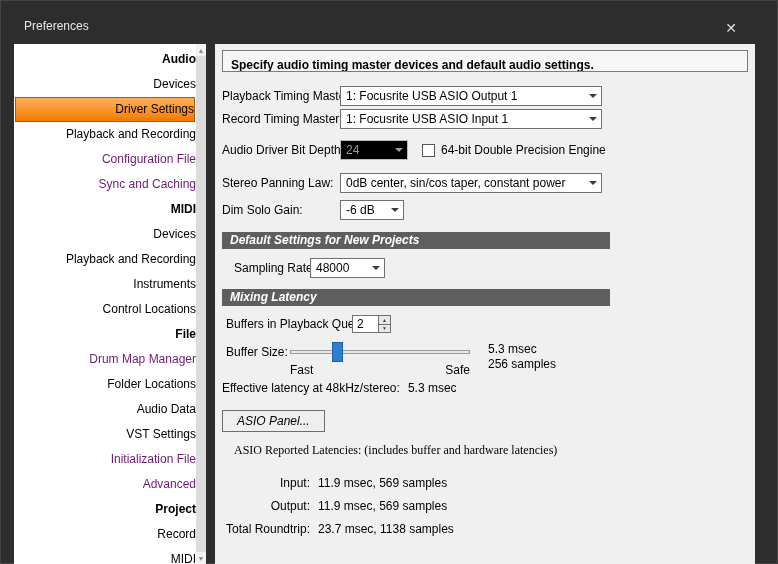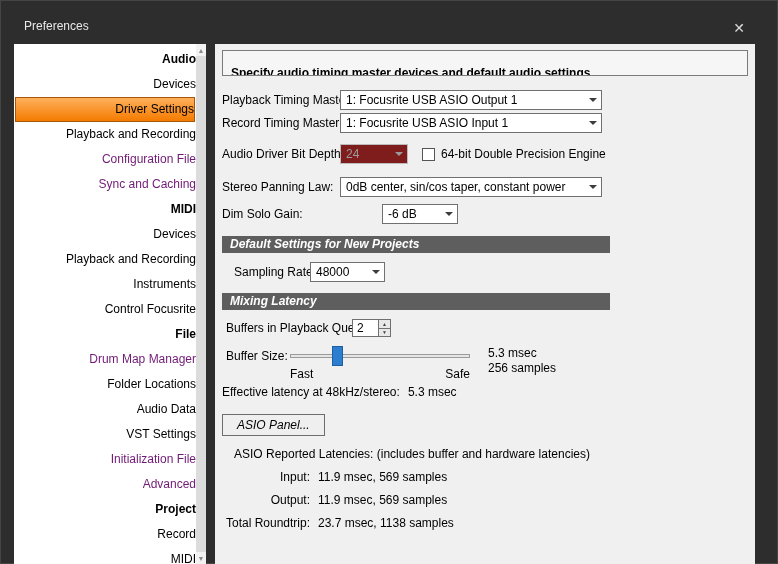--- a/index.html
+++ b/index.html
@@ -6,21 +6,21 @@
   html,body { width:778px; height:564px; overflow:hidden; }
   body {
     font-family:"Liberation Sans", sans-serif;
     font-size:12px;
     background:#2d2d2d;
     color:#000;
   }
   .window { position:relative; width:778px; height:564px; background:#2d2d2d; box-shadow: inset 0 0 0 1px #454545; }
 
   
-  .titlebar { position:absolute; left:0; top:0; right:4px; height:44px; display:flex; align-items:center; padding:8px 0 0 24px; color:#e8e8e8; }
+  .titlebar { position:absolute; left:0; top:0; right:12px; height:44px; display:flex; align-items:center; padding:8px 0 0 24px; color:#e8e8e8; }
   .title-text { font-size:12px; }
   .close-btn { position:absolute; right:25px; top:18px; width:20px; height:20px; display:flex; align-items:center; justify-content:center; color:#dcdcdc; font-size:14px; cursor:default; }
 
   
   .content { position:absolute; left:14px; top:44px; bottom:0; right:0; display:flex; }
 
   
   .sidebar { position:relative; width:192px; background:#ffffff; flex:0 0 192px; overflow:hidden; }
   .tree { position:absolute; left:0; top:0; right:10px; bottom:0; padding-top:3px;text-align:right; }
   .tree-item { height:25px; line-height:25px; white-space:nowrap; cursor:default; }
@@ -36,36 +36,36 @@
   }
   .vscroll { position:absolute; right:0; top:0; bottom:0; width:10px; background:#f2f2f2; display:flex; flex-direction:column; }
   .scroll-arrow { height:12px; display:flex; align-items:center; justify-content:center; color:#8a8a8a; font-size:7px; }
   .scroll-thumb { flex:1; background:#dcdcdc; }
 
   
   .main { margin-left:9px; width:540px; flex:0 0 540px; background:#f0f0f0; padding:6px 7px; overflow:hidden; }
 
   .desc-box {
     height:22px; line-height:20px; border:1px solid #7b7b7b; background:#f6f6f6;
-    font-weight:bold; padding:12px 8px; margin-bottom:14px; white-space:nowrap; overflow:hidden;
+    font-weight:bold; padding:4px 8px; margin-bottom:14px; white-space:nowrap; overflow:hidden;
   }
 
   .row { display:flex; align-items:center; height:20px; }
   .row .lbl { width:118px; flex:0 0 118px; white-space:nowrap; }
 
   .combo { display:flex; align-items:center; height:20px; background:#ffffff; border:1px solid #707070; cursor:default; }
   .combo .txt { flex:1; padding:0 5px; white-space:nowrap; overflow:hidden; }
   .combo .arrow-box { width:16px; align-self:stretch; display:flex; align-items:center; justify-content:center; }
   .arrow-glyph { width:0; height:0; border-left:4px solid transparent; border-right:4px solid transparent; border-top:4px solid #3c3c3c; }
-  .combo.disabled { background:#7f1d1d; border-color:#bcbcbc; color:#9b9b9b; }
+  .combo.disabled { background:#000000; border-color:#bcbcbc; color:#9b9b9b; }
   .combo.disabled .arrow-glyph { border-top-color:#9b9b9b; }
 
   .w-wide { width:262px; }
   .w-bitdepth { width:68px; }
-  .w-dim { width:76px;margin-left:42px; }
+  .w-dim { width:64px; }
   .w-rate { width:75px; }
 
   .row-1 { margin-bottom:3px; }
   .row-2 { margin-bottom:11px; }
   .row-3 { margin-bottom:13px; }
   .row-4 { margin-bottom:7px; }
   .row-5 { margin-bottom:12px; }
 
   .checkbox-group { display:flex; align-items:center; margin-left:14px; }
   .checkbox { width:13px; height:13px; background:#fff; border:1px solid #555; margin-right:6px; }
@@ -96,21 +96,21 @@
   .slider-value { margin-left:18px; padding-top:0; line-height:15px; white-space:nowrap; }
 
   .effective-row { height:16px; margin-bottom:14px; padding-left:0; }
   .effective-row .lbl2 { white-space:nowrap; }
   .effective-row .val { margin-left:8px; white-space:nowrap; }
 
   .asio-btn {
     display:inline-block; height:22px; line-height:20px; padding:0 14px;
     background:#efefef; border:1px solid #6d6d6d; margin-bottom:10px; cursor:default;font-style:italic;
   }
-  .lat-heading { height:16px; line-height:16px; padding-left:12px; margin-bottom:8px; white-space:nowrap; }
+  .lat-heading { height:16px; line-height:16px; padding-left:12px; margin-bottom:18px; white-space:nowrap;font-family:Liberation Serif, serif; }
   .lat-row { display:flex; height:15px; line-height:15px; margin-bottom:8px; }
   .lat-label { width:88px; flex:0 0 88px; text-align:right; white-space:nowrap; }
   .lat-value { margin-left:8px; white-space:nowrap; }
 </style>
 </head>
 <body>
 
 <div class="window">
 
   <div class="titlebar">
@@ -127,21 +127,21 @@
           <div class="tree-item section">Audio</div>
           <div class="tree-item item">Devices</div>
           <div class="tree-item item selected">Driver Settings</div>
           <div class="tree-item item">Playback and Recording</div>
           <div class="tree-item item accent">Configuration File</div>
           <div class="tree-item item accent">Sync and Caching</div>
           <div class="tree-item section">MIDI</div>
           <div class="tree-item item">Devices</div>
           <div class="tree-item item">Playback and Recording</div>
           <div class="tree-item item">Instruments</div>
-          <div class="tree-item item">Control Focusrite</div>
+          <div class="tree-item item">Control Locations</div>
           <div class="tree-item section">File</div>
           <div class="tree-item item accent">Drum Map Manager</div>
           <div class="tree-item item">Folder Locations</div>
           <div class="tree-item item">Audio Data</div>
           <div class="tree-item item">VST Settings</div>
           <div class="tree-item item accent">Initialization File</div>
           <div class="tree-item item accent">Advanced</div>
           <div class="tree-item section">Project</div>
           <div class="tree-item item">Record</div>
           <div class="tree-item item">MIDI</div>

